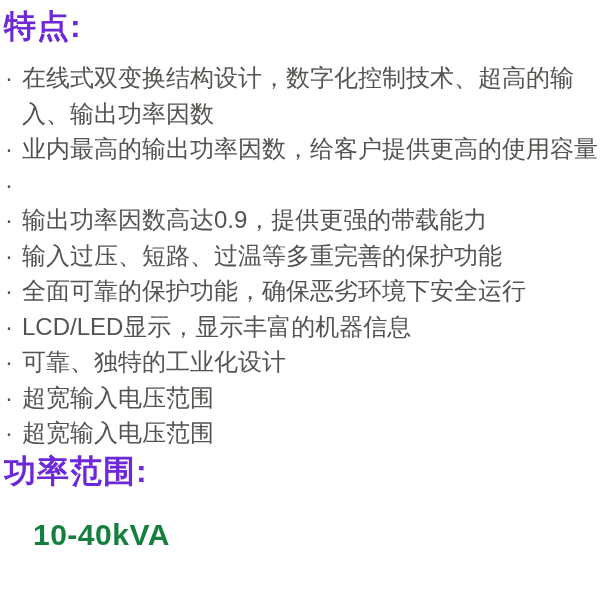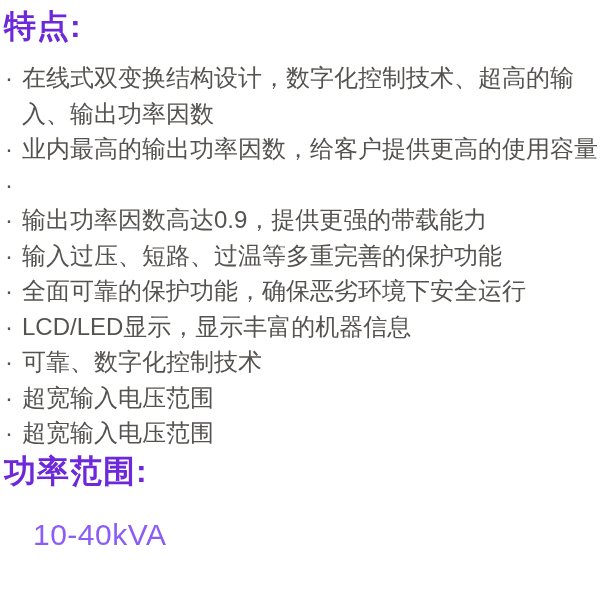--- a/index.html
+++ b/index.html
@@ -57,22 +57,23 @@
     text-align: left;
     color: #555350;
   }
   .heading-power {
   }
   .power-value {
     margin: 26px 0 0 0;
     padding-left: 29px;
     font-size: 30px;
     line-height: 36px;
-    color: #8b5cf6;
+    color: #15803d;
     letter-spacing: 0.5px;
+    font-weight: bold;
   }
 </style>
 </head>
 <body>
 
 <div class="page">
 
   <h2 class="section-heading">特点:</h2>
 
   <ul class="feature-list">
@@ -98,21 +99,21 @@
     <li class="feature-item">
       <span class="bullet">·</span>
       <span>全面可靠的保护功能，确保恶劣环境下安全运行</span>
     </li>
     <li class="feature-item">
       <span class="bullet">·</span>
       <span>LCD/LED显示，显示丰富的机器信息</span>
     </li>
     <li class="feature-item">
       <span class="bullet">·</span>
-      <span>可靠、数字化控制技术</span>
+      <span>可靠、独特的工业化设计</span>
     </li>
     <li class="feature-item">
       <span class="bullet">·</span>
       <span>超宽输入电压范围</span>
     </li>
     <li class="feature-item">
       <span class="bullet">·</span>
       <span>超宽输入电压范围</span>
     </li>
   </ul>

